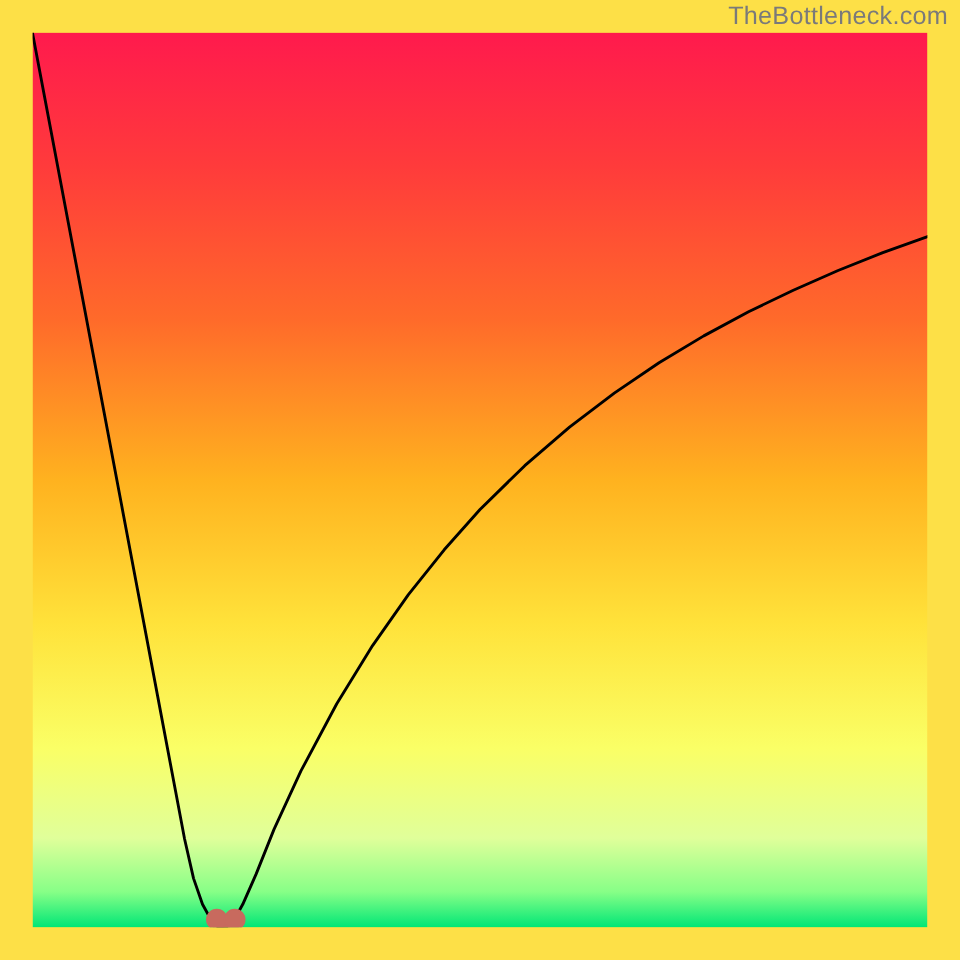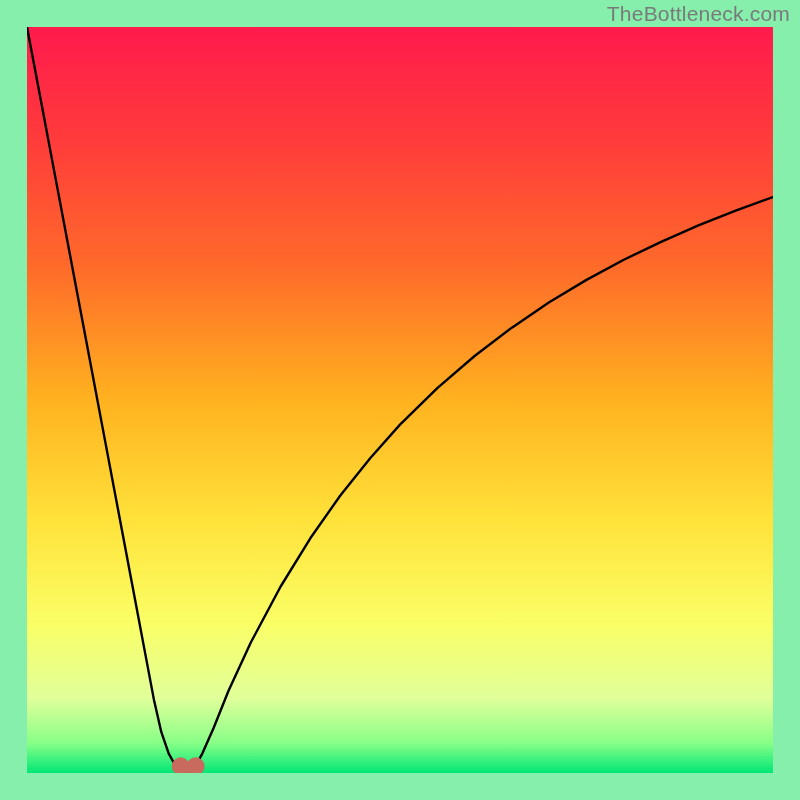--- a/index.html
+++ b/index.html
@@ -7,21 +7,21 @@
     padding: 0;
     width: 800px;
     height: 800px;
     overflow: hidden;
     background: #000;
     font-family: Arial, Helvetica, sans-serif;
   }
   .frame {
     position: absolute;
     inset: 0;
-    background: #86efac;
+    background: #fde047;
     text-align: center;
   }
   .plot-area {
     position: absolute;
     left: 27px;
     top: 27px;
     width: 746px;
     height: 746px;
     overflow: hidden;
   }

